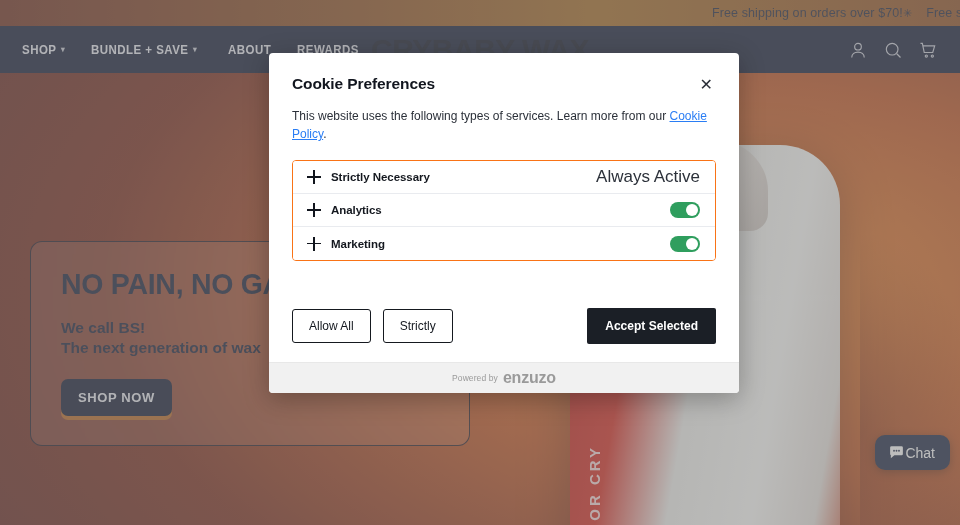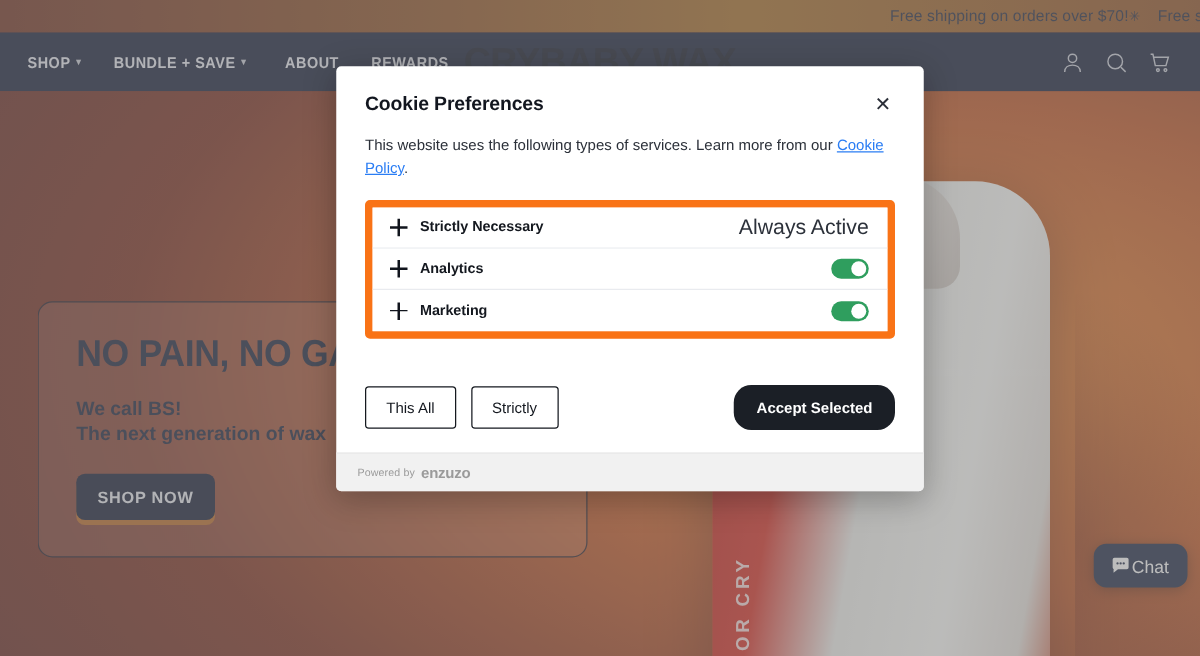--- a/index.html
+++ b/index.html
@@ -218,21 +218,21 @@
   .modal-desc {
     margin-top: 12px;
     font-size: 12px;
     color: #2b3039;
     line-height: 1.5;
   }
   .policy-link { color: #2a7df4; text-decoration: underline; cursor: pointer; }
 
   .cat-list {
     margin-top: 17px;
-    border: 6px solid #f97316;
+    border: 1px solid #f97316;
     border-radius: 4px;
     overflow: hidden;
     text-align: center;
   }
   .cat-row {
     height: 33px;
     display: flex; align-items: center;
     padding: 0 15px 0 14px;
     border-bottom: 1px solid #e9ebef;
     background: #fff;
@@ -279,38 +279,38 @@
     color: #14181f;
     font-size: 12px;
     padding: 9px 16px;
     cursor: pointer;
     font-family: "Liberation Sans", sans-serif;
   }
   .btn-dark {
     margin-left: auto;
     background: #1b1f26;
     border: none;
-    border-radius: 14px;
+    border-radius: 2px;
     color: #fff;
     font-size: 12px;
     font-weight: 600;
     padding: 11px 18px;
     cursor: pointer;
     font-family: "Liberation Sans", sans-serif;
   }
   .modal-footer {
     background: #f1f1f1;
     height: 31px;
-    display: flex; align-items: center; justify-content: flex-start;
+    display: flex; align-items: center; justify-content: center;
     padding: 0 17px;
     gap: 5px;
     border-top: 1px solid #e8e8e8;
   }
   .powered { font-size: 8.5px; color: #9a9a9a; letter-spacing: .1px; }
-  .enzuzo { font-size: 12px; color: #9a9a9a; font-weight: 700; letter-spacing: -.2px; }
+  .enzuzo { font-size: 16px; color: #9a9a9a; font-weight: 700; letter-spacing: -.2px; }
 </style>
 </head>
 <body>
 
 <div id="page">
 
   <div class="site">
 
     <div class="announce">
       <div class="announce-track">
@@ -443,21 +443,21 @@
             <button class="toggle">
                 <span class="knob"></span>
               </button>
           </span>
         </div>
 
       </div>
     </div>
 
     <div class="modal-actions">
-      <button class="btn-outline">This All</button>
+      <button class="btn-outline">Allow All</button>
       <button class="btn-outline">Strictly</button>
       <button class="btn-dark">Accept Selected</button>
     </div>
 
     <div class="modal-footer">
       <span class="powered">Powered by</span>
       <span class="enzuzo">enzuzo</span>
     </div>
   </div>
 

